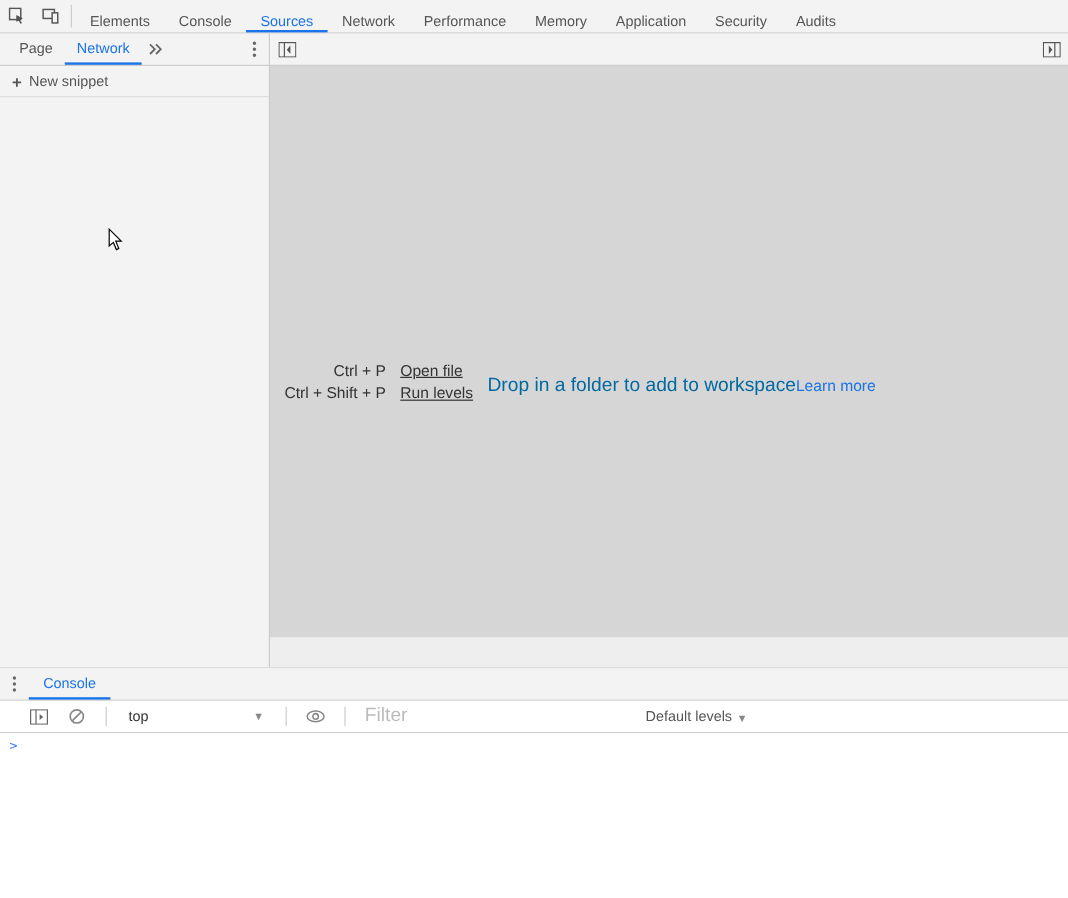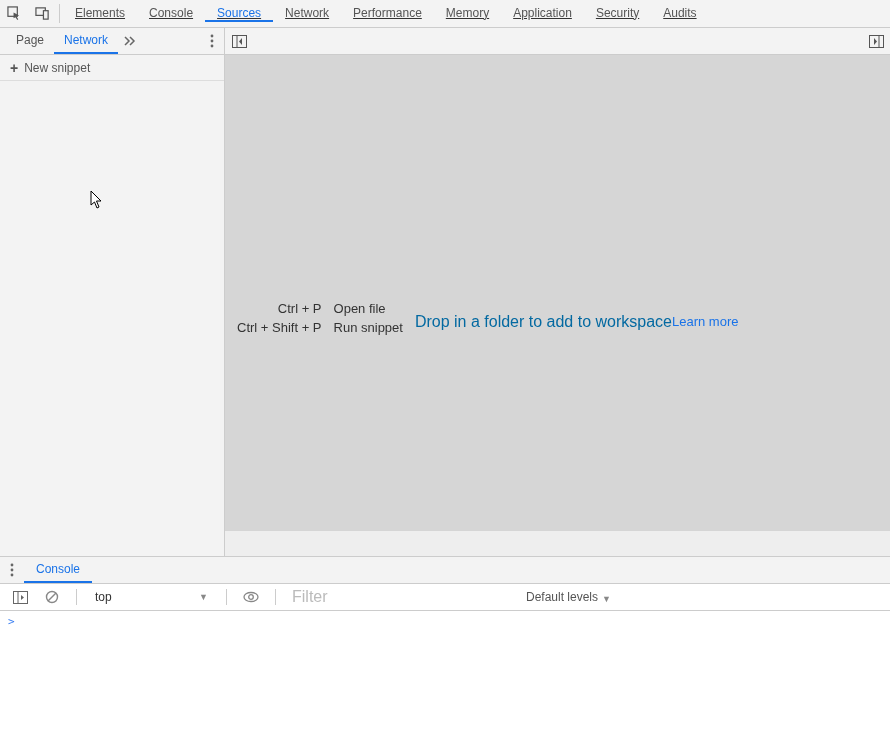--- a/index.html
+++ b/index.html
@@ -31,22 +31,21 @@
     cursor: pointer;
     color: #555;
   }
   .top-toolbar .sep {
     width: 1px;
     background: #ccc;
     margin: 4px 3px;
   }
   .top-tabs {
     display: flex;
-    align-items: center;
-    text-decoration: underline;
+    align-items: flex-end;
   }
   .top-tab {
     padding: 0 12px;
     display: flex;
     align-items: center;
     cursor: pointer;
     color: #555;
     font-size: 12px;
     border-bottom: 2px solid transparent;
   }
@@ -163,20 +162,21 @@
     display: table-cell;
     text-align: right;
     color: #333;
     white-space: nowrap;
   }
   .hint-action {
     display: table-cell;
     text-align: left;
     color: #333;
     white-space: nowrap;
+    text-decoration: underline;
   }
   .hint-message {
     margin-top: 8px;
     font-size: 16px;
     color: #0369a1;
   }
   .learn-more {
     margin-top: 8px;
     font-size: 13px;
   }
@@ -232,21 +232,21 @@
     border-bottom: 2px solid #1a73e8;
     font-size: 12px;
     cursor: pointer;
   }
   .console-toolbar {
     height: 27px;
     display: flex;
     align-items: center;
     border-bottom: 1px solid #ccc;
     background: #fff;
-    padding: 0 8px;
+    padding: 0 20px;
     gap: 8px;
   }
   .console-toolbar .icon-btn {
     width: 24px; height: 24px;
     display: flex; align-items: center; justify-content: center;
     color: #666;
     cursor: pointer;
   }
   .console-toolbar .vsep {
     width: 1px; height: 16px; background: #ccc; margin: 0 4px;
@@ -368,21 +368,21 @@
     </div>
   </div>
   <div class="content-area">
     <div class="hint-table">
       <div class="hint-row">
         <div class="hint-key">Ctrl + P</div>
         <div class="hint-action">Open file</div>
       </div>
       <div class="hint-row">
         <div class="hint-key">Ctrl + Shift + P</div>
-        <div class="hint-action">Run snippet</div>
+        <div class="hint-action">Run levels</div>
       </div>
     </div>
     <div class="hint-message">Drop in a folder to add to workspace</div>
     <div class="learn-more">
       <a>Learn more</a>
     </div>
     <div class="content-footer"></div>
   </div>
 
   <div class="cursor">

